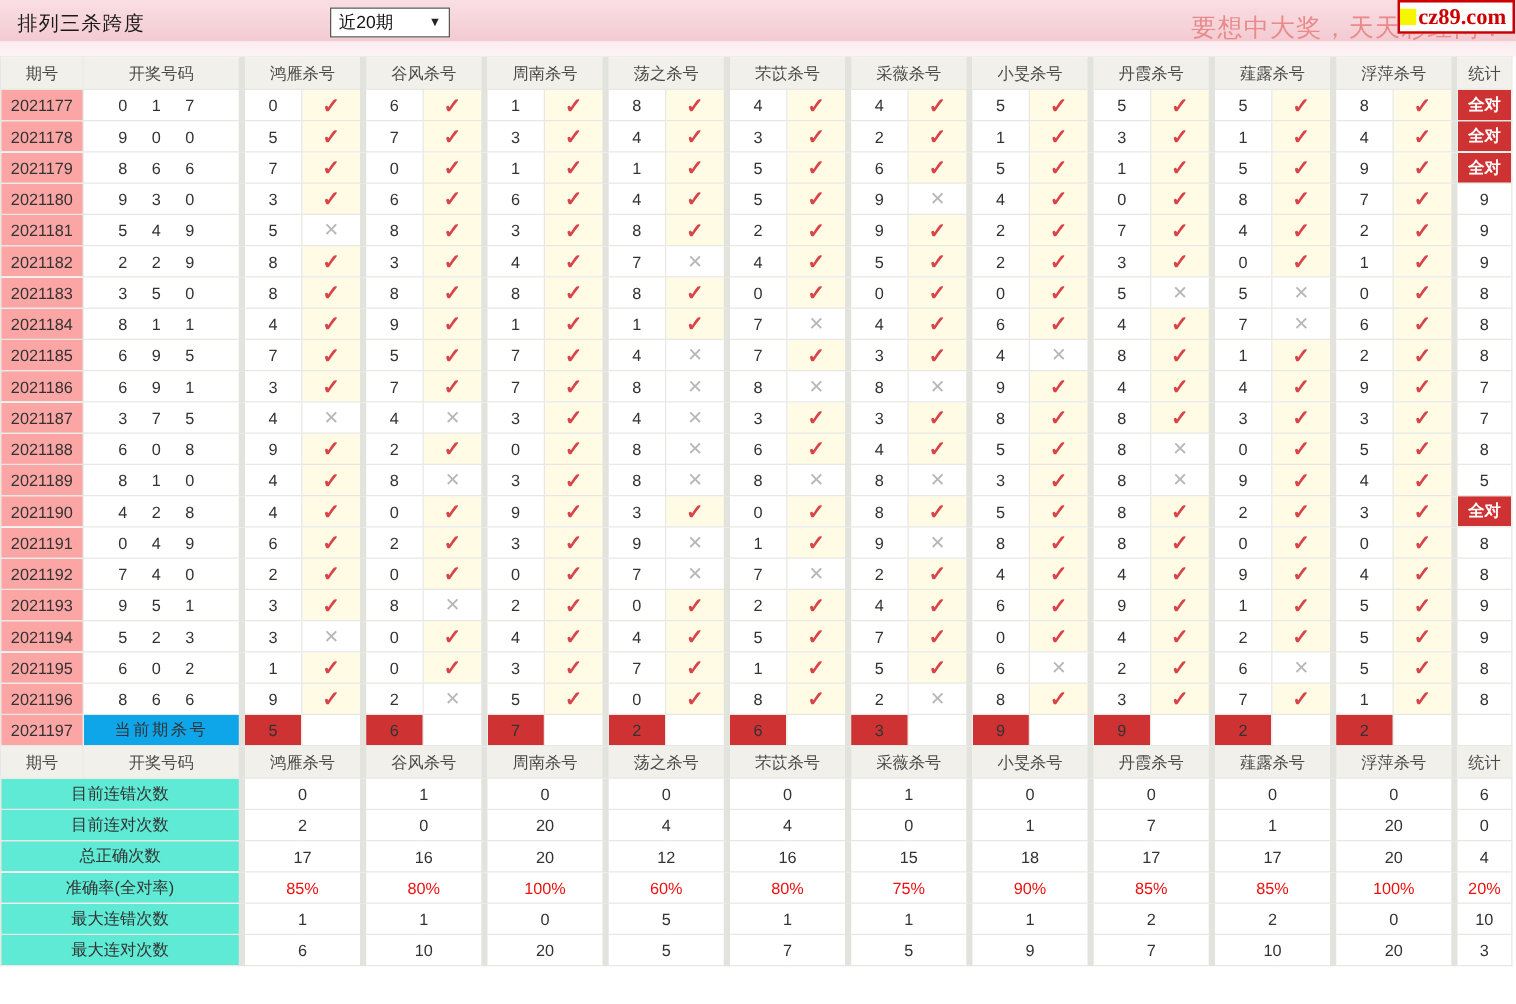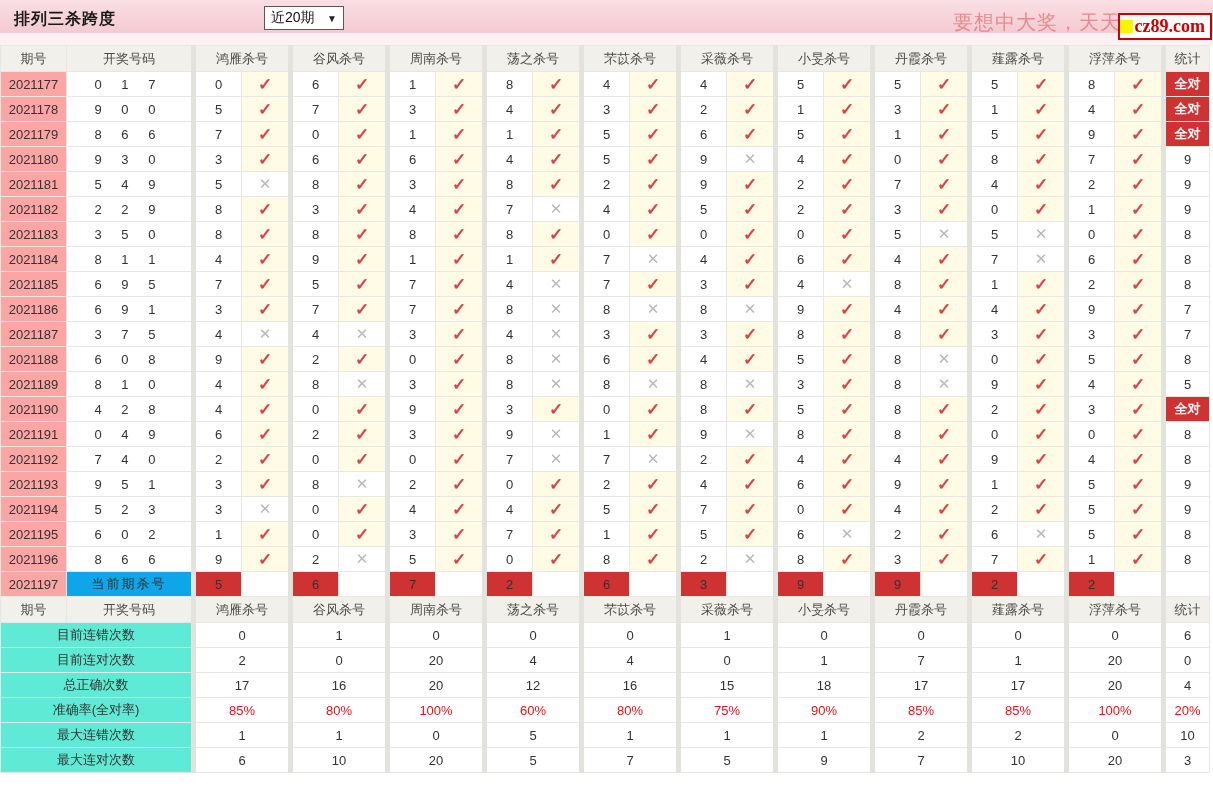--- a/index.html
+++ b/index.html
@@ -9,35 +9,35 @@
     background:#fff;
     font-family:"Liberation Sans", sans-serif;
   }
   
   .topbar {
     position:relative; width:1213px; height:45px;
     background:linear-gradient(#f9dfe4 0%, #f4cad2 72%, #fbecef 74%, #fdf3f5 100%);
   }
   .page-title {
     position:absolute; left:14px; top:9px;
-    font-size:16px; font-weight:bold; color:#1a1a1a; letter-spacing:1px;
+    font-size:16px; font-weight:normal; color:#1a1a1a; letter-spacing:1px;
   }
   .range-select {
-    position:absolute; left:264px; top:6px; width:80px; height:24px;
+    position:absolute; left:264px; top:6px; width:96px; height:24px;
     background:#fff; border:1px solid #5a5a5a;
     display:flex; align-items:center; justify-content:space-between;
     padding:0 6px; font-size:14px; color:#111; cursor:pointer;
   }
   .range-select .arrow { font-size:10px; color:#222; }
   .promo {
     position:absolute; right:8px; top:9px;
     font-size:20px; color:#e98a8a; letter-spacing:1px; white-space:nowrap;
   }
   .logo {
-    position:absolute; right:1px; top:13px; z-index:5;
+    position:absolute; right:1px; top:0px; z-index:5;
     background:#fff; border:2px solid #cc0000;
     padding:1px 5px 1px 0;
     font-family:"Liberation Serif", serif; font-weight:bold;
     font-size:18px; color:#cc0000; cursor:pointer;
     display:flex; align-items:center;
   }
   .logo .sq { display:inline-block; width:13px; height:13px; background:#f6f600; margin-right:2px; }
   
   table.kt {
     position:absolute; left:0; top:45px; width:1045px;

